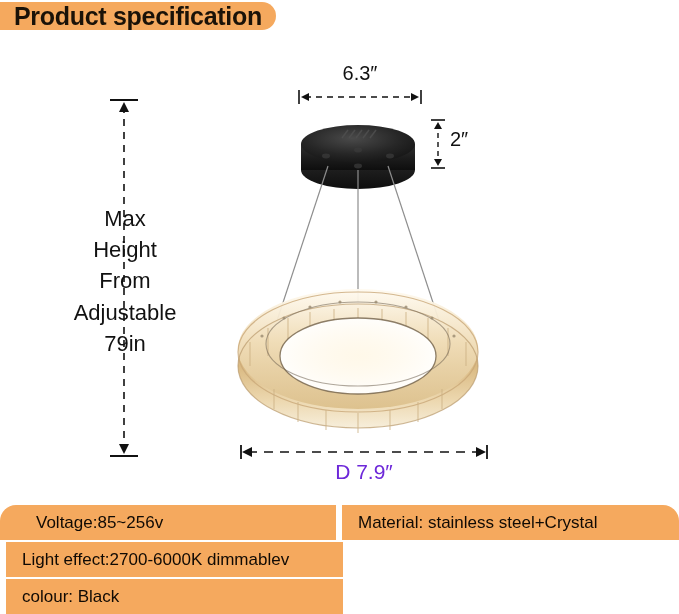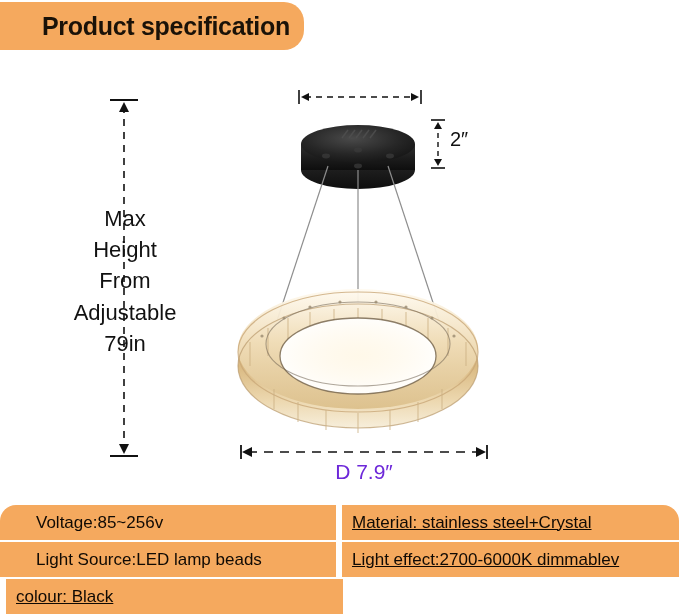--- a/index.html
+++ b/index.html
@@ -17,26 +17,25 @@
     background: #ffffff;
     overflow: hidden;
   }
 
   
   #header-badge {
     position: absolute;
     left: 0px;
     top: 2px;
     width: 276px;
-    height: 48px;
+    height: 28px;
     background: #f5a95e;
     border-radius: 0 20px 20px 0;
     display: flex;
     align-items: center;
-    padding-left: 28px;
   }
   #header-title {
     padding-left: 14px;
     font-size: 25px;
     font-weight: 700;
     color: #1a1208;
     letter-spacing: -0.3px;
     white-space: nowrap;
     line-height: 1;
   }
@@ -157,23 +156,22 @@
     overflow: hidden;
   }
   .spec-cell.left {
     width: 336px;
     padding-left: 36px;
     box-sizing: border-box;
   }
   .spec-cell.right {
     width: 337px;
     margin-left: 6px;
-    padding-left: 10px;
+    padding-left: 16px;
     box-sizing: border-box;
-    text-decoration: underline;
   }
   .spec-row:first-child .spec-cell.left  { border-top-left-radius: 16px; }
   .spec-row:first-child .spec-cell.right { border-top-right-radius: 16px; }
 </style>
 </head>
 <body>
 
 <div id="page">
 
   <div id="header-badge">
@@ -191,20 +189,21 @@
     </svg>
 
     <div id="height-label">
       <div>Max</div>
       <div>Height</div>
       <div>From</div>
       <div>Adjustable</div>
       <div>79in</div>
     </div>
 
+    <div id="width-label">6.3″</div>
     <svg id="width-dim" viewBox="0 0 128 18">
       <line x1="3" y1="2" x2="3" y2="16" stroke="#111" stroke-width="1.6"></line>
       <line x1="125" y1="2" x2="125" y2="16" stroke="#111" stroke-width="1.6"></line>
       <line x1="9" y1="9" x2="119" y2="9" stroke="#111" stroke-width="1.4" stroke-dasharray="6,5"></line>
       <polygon points="5,9 13,5 13,13" fill="#111"></polygon>
       <polygon points="123,9 115,5 115,13" fill="#111"></polygon>
     </svg>
 
     <svg id="canopy-dim" viewBox="0 0 20 52">
       <line x1="3" y1="2" x2="17" y2="2" stroke="#111" stroke-width="1.6"></line>
@@ -320,21 +319,20 @@
     </svg>
     <div id="diameter-label">D 7.9″</div>
   </div>
 
   <div id="spec-table">
     <div class="spec-row">
       <div class="spec-cell left">Voltage:85~256v</div>
       <div class="spec-cell right">Material: stainless steel+Crystal</div>
     </div>
     <div class="spec-row">
-      <div class="spec-cell left">Light Source:LED lamp beads</div>
       <div class="spec-cell right">Light effect:2700-6000K dimmablev</div>
     </div>
     <div class="spec-row">
       <div class="spec-cell right">colour: Black</div>
     </div>
   </div>
 
 </div>
 
 </body></html>

